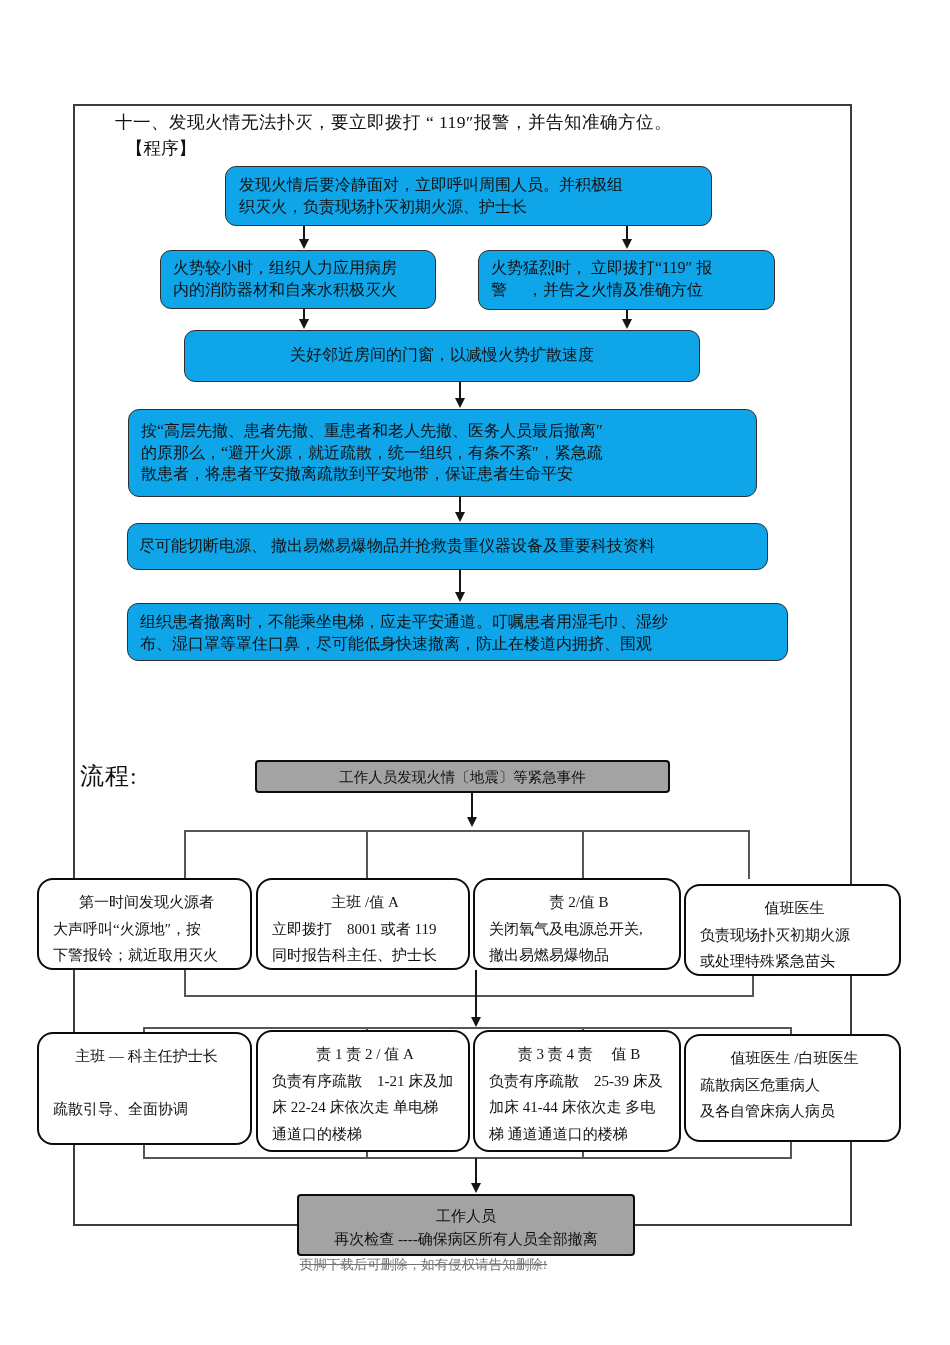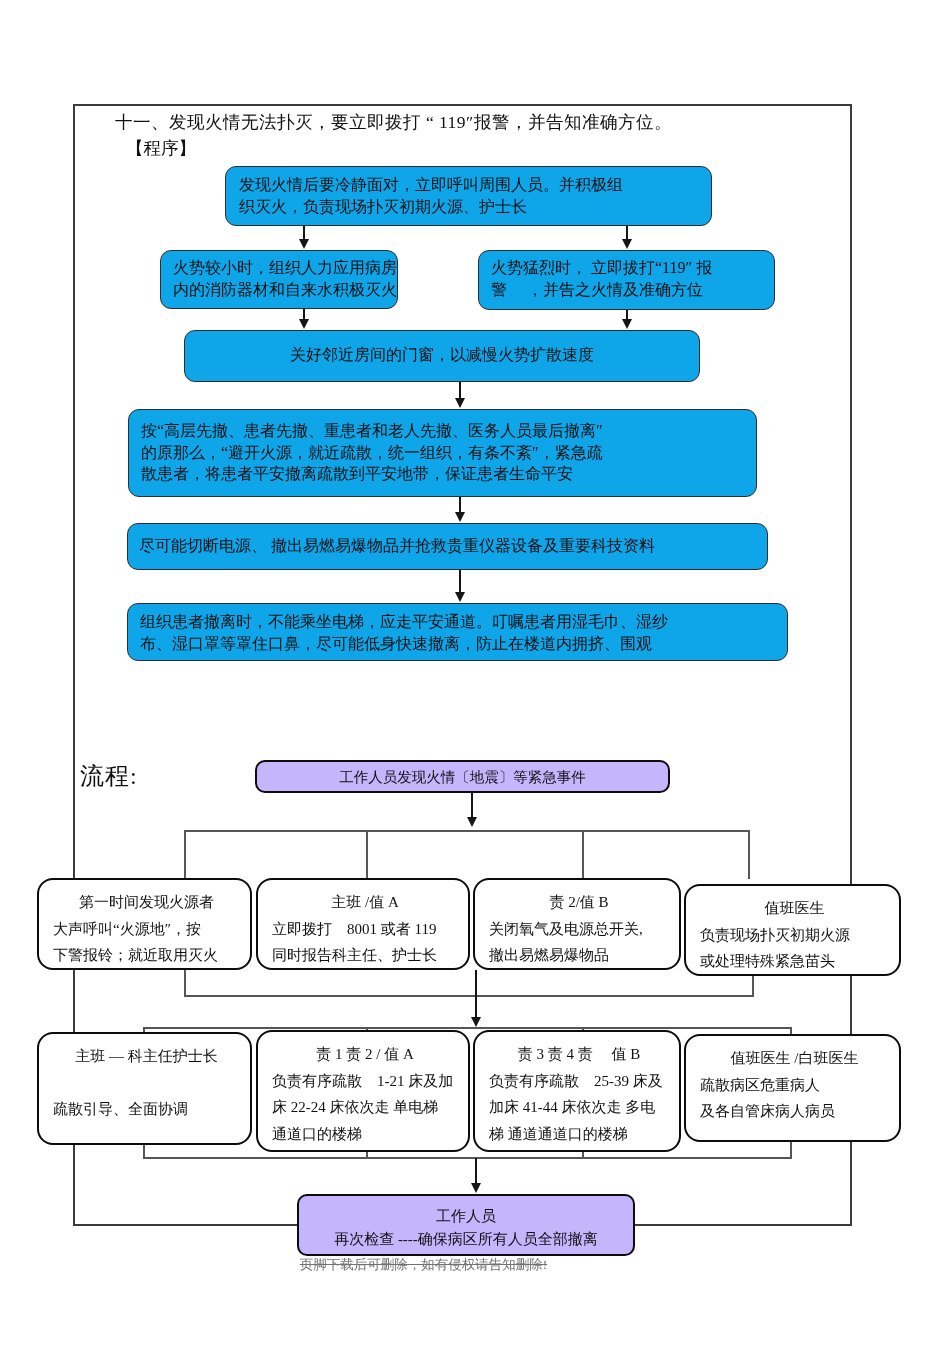--- a/index.html
+++ b/index.html
@@ -14,21 +14,21 @@
   .flow-heading{position:absolute;left:80px;top:760px;font-size:24px;letter-spacing:1px;z-index:3;}
   
   .pbox{position:absolute;background:#0ea5e9;border:1.7px solid #2f2f2f;border-radius:11px;
         font-size:16px;line-height:21.5px;box-sizing:border-box;z-index:2;}
   .pbox .ln{white-space:nowrap;min-height:21.5px;}
   
   .fbox{position:absolute;background:#fff;border:2.6px solid #0c0c0c;border-radius:16px;
         font-size:15px;line-height:26.5px;box-sizing:border-box;z-index:2;padding:9px 10px 0 14px;}
   .fbox .ttl{text-align:center;white-space:nowrap;}
   .fbox .ln{white-space:nowrap;min-height:26.5px;}
-  .tbox{position:absolute;background:#c4b5fd;border:2.4px solid #0c0c0c;border-radius:10px;
+  .tbox{position:absolute;background:#a3a3a3;border:2.4px solid #0c0c0c;border-radius:4px;
         box-sizing:border-box;z-index:2;text-align:center;}
   
   .varrow{position:absolute;width:2px;background:#151515;z-index:1;}
   .varrow::after{content:"";position:absolute;left:-4.5px;bottom:-10px;width:0;height:0;
                  border-left:5.5px solid transparent;border-right:5.5px solid transparent;
                  border-top:10px solid #151515;}
   .cline{position:absolute;background:#565656;z-index:1;}
   
   .footer-note{position:absolute;left:0;top:1256px;width:847px;text-align:center;
                font-size:13.5px;text-decoration:line-through;z-index:3;color:#737373;}
@@ -44,21 +44,21 @@
   <div class="proc-heading">【程序】</div>
 
   <div class="pbox" style="left:225px;top:166px;width:487px;height:60px;padding:7px 0 0 13px;">
     <div class="ln">发现火情后要冷静面对，立即呼叫周围人员。并积极组</div>
     <div class="ln">织灭火，负责现场扑灭初期火源、护士长</div>
   </div>
 
   <div class="varrow" style="left:303px;top:226px;height:13px;"></div>
   <div class="varrow" style="left:626px;top:226px;height:13px;"></div>
 
-  <div class="pbox" style="left:160px;top:250px;width:238px;height:59px;padding:6px 0 0 12px;">
+  <div class="pbox" style="left:160px;top:250px;width:276px;height:59px;padding:6px 0 0 12px;">
     <div class="ln">火势较小时，组织人力应用病房</div>
     <div class="ln">内的消防器材和自来水积极灭火</div>
   </div>
 
   <div class="pbox" style="left:478px;top:250px;width:297px;height:60px;padding:6px 0 0 12px;">
     <div class="ln">火势猛烈时， 立即拔打“119″ 报</div>
     <div class="ln">警　 ，并告之火情及准确方位</div>
   </div>
 
   <div class="varrow" style="left:303px;top:309px;height:10px;"></div>

